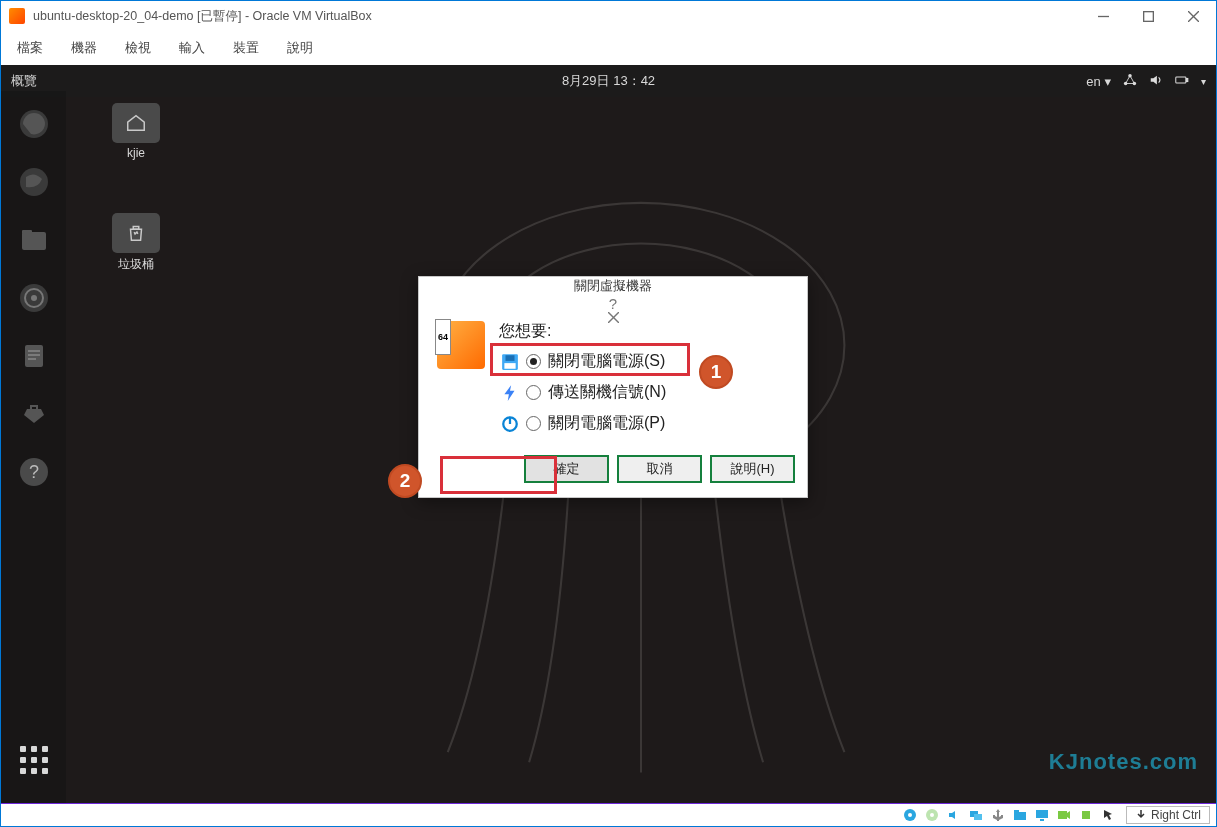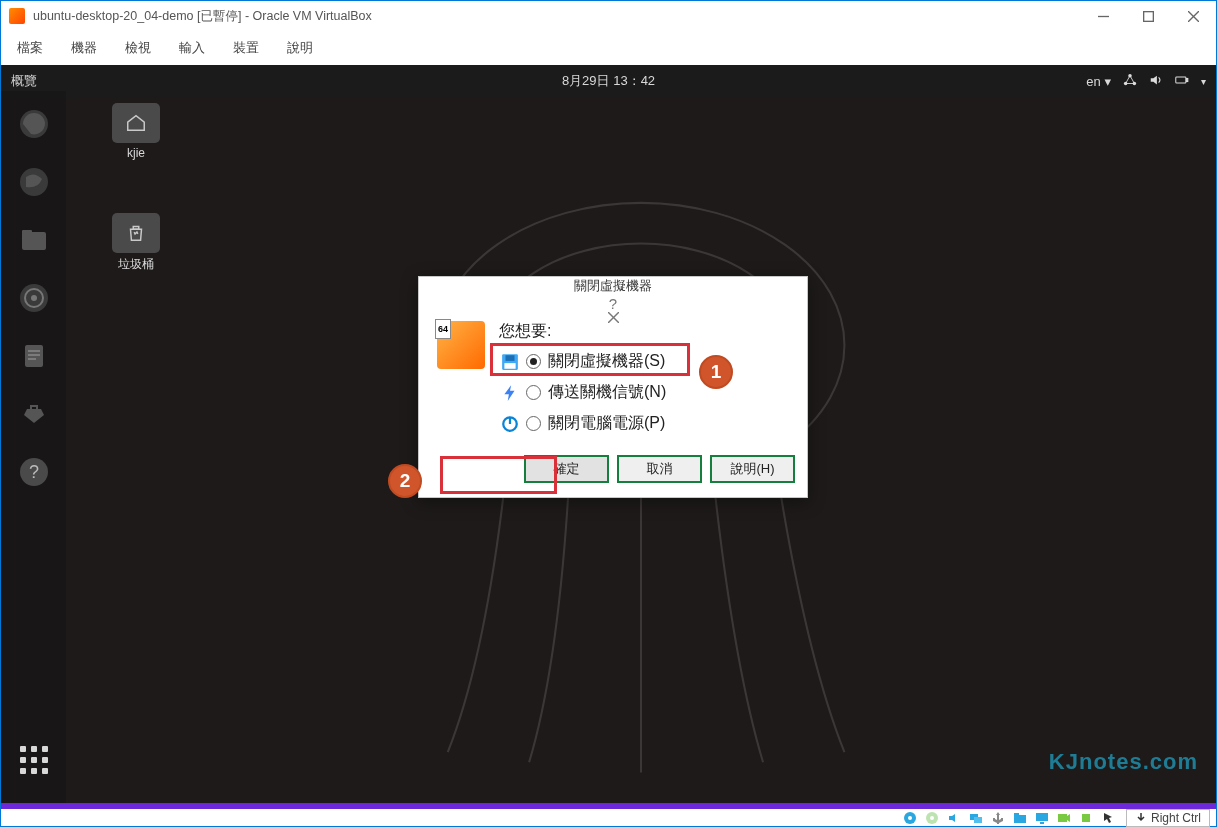--- a/index.html
+++ b/index.html
@@ -42,36 +42,36 @@
 .wallpaper svg { width:100%; height:100%; }
 
 
 .dialog { position:absolute; left:417px; top:211px; width:390px; background:#fff; border:1px solid #c8c8c8; box-shadow:0 4px 16px rgba(0,0,0,0.4);}
 .dlg-titlebar { height:30px; display:flex; align-items:center; padding:0 8px; font-size:13px; color:#333;flex-direction:column; }
 .dlg-titlebar .vbox-icon { width:16px; height:16px; margin-right:8px; background:linear-gradient(135deg,#ff8c00,#ff4500); border-radius:2px; position:relative; }
 .dlg-titlebar .spacer { flex:1; }
 .dlg-tbtn { width:40px; height:30px; display:flex; align-items:center; justify-content:center; color:#777; font-size:15px; }
 .dlg-body { padding: 14px 18px 8px; display:flex; gap:14px; }
 .dlg-big-icon { width:48px; height:48px; background: linear-gradient(135deg,#ffb347,#ff6a00); border-radius:4px; position:relative; flex-shrink:0; }
-.dlg-big-icon .badge { position:absolute; top:-2px; left:-2px; background:#fff; border:1px solid #888; font-size:9px; font-weight:bold; padding:4px 2px; }
+.dlg-big-icon .badge { position:absolute; top:-2px; left:-2px; background:#fff; border:1px solid #888; font-size:9px; font-weight:bold; padding:12px 2px; }
 .dlg-content { flex:1; font-size:16px; color:#222; }
 .radio-row { display:flex; align-items:center; gap:7px; padding:5px 2px; }
 .radio-row .mini-icon { width:18px; height:18px; display:flex; align-items:center; justify-content:center; }
 .radio-row .radio { width:15px; height:15px; border:1.5px solid #666; border-radius:50%; display:flex; align-items:center; justify-content:center; flex-shrink:0; }
 .radio-row .radio.checked::after { content:''; width:7px; height:7px; background:#222; border-radius:50%; }
 .dlg-buttons { display:flex; justify-content:flex-end; gap:8px; padding:8px 12px 14px; }
 .dlg-buttons button { min-width:85px; height:28px; background:#efefef; border:2px solid #15803d; font-size:13px; color:#222; cursor:pointer; }
 .dlg-buttons button.primary { background:#e2e2e2; }
 
 
 .annot { position:absolute; width:34px; height:34px; background:#d0552b; border-radius:50%; color:#fff; font-weight:bold; font-size:19px; display:flex; align-items:center; justify-content:center; border:2px solid #c04a22; }
 .hl-box { position:absolute; border:3px solid #d9303a; pointer-events:none; }
 
 
-.vbox-status { height:23px; background:#fff; border-top:6px solid #6d28d9; display:flex; align-items:center; justify-content:flex-end; gap:6px; padding:0 6px; font-size:12px; color:#444; }
+.vbox-status { height:23px; background:#fff; border-top:1px solid #6d28d9; display:flex; align-items:center; justify-content:flex-end; gap:6px; padding:0 6px; font-size:12px; color:#444; }
 .st-ico { width:16px; height:16px; display:flex; align-items:center; justify-content:center; }
 .st-ico svg { width:14px; height:14px; }
 .hostkey { border:1px solid #bbb; padding:1px 8px; margin-left:4px; display:flex; align-items:center; gap:4px; }
 
 
 .watermark { position:absolute; right:18px; bottom:28px; color:#1ea7c9; font-size:22px; font-weight:600; opacity:0.7; letter-spacing:1px; pointer-events:none; }
 </style>
 </head>
 <body>
 
@@ -250,21 +250,21 @@
 
           <div class="radio-row" style="position:relative">
             <span class="mini-icon">
                 <svg viewBox="0 0 16 16">
                   <rect x="1" y="1" width="14" height="14" rx="1" fill="#3fa9f5"></rect>
                   <rect x="3" y="9" width="10" height="5" fill="#fff"></rect>
                   <rect x="4" y="2" width="8" height="5" fill="#1a6fb5"></rect>
                 </svg>
               </span>
             <span class="radio checked"></span>
-            <span>關閉虛擬機器(S)</span>
+            <span>關閉電腦電源(S)</span>
           </div>
 
           <div class="radio-row">
             <span class="mini-icon">
                 <svg viewBox="0 0 16 16">
                   <path d="M9 1 L3 9 h4 l-1 6 6-9 h-4 z" fill="#3b82f6"></path>
                 </svg>
               </span>
             <span class="radio"></span>
             <span>傳送關機信號(N)</span>

